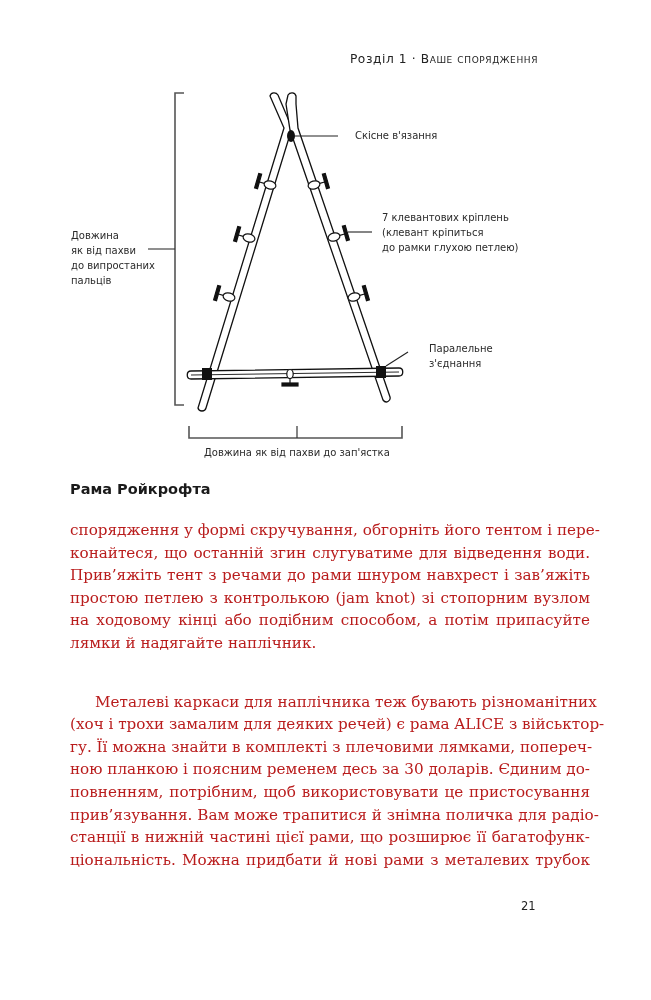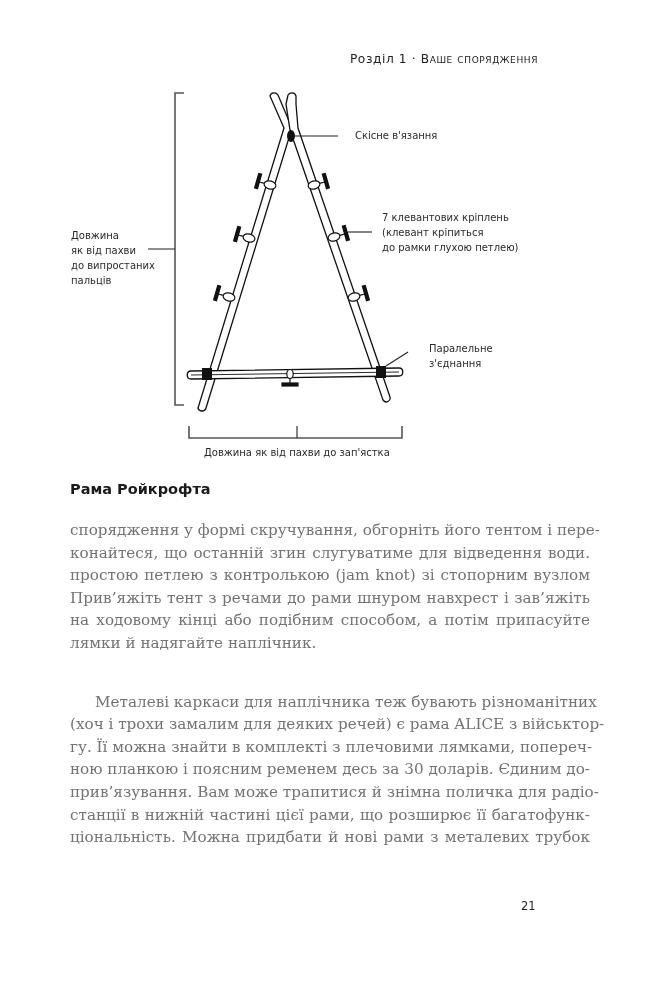--- a/index.html
+++ b/index.html
@@ -14,21 +14,21 @@
   .fig-label {
     position: absolute; font-family: "DejaVu Sans", sans-serif; font-size: 10px;
     line-height: 15px; color: #2a2a2a; white-space: pre;
   }
   .caption {
     position: absolute; left: 70px; top: 481px;
     font-family: "DejaVu Sans", sans-serif; font-weight: bold; font-size: 14.5px; color: #1a1a1a;
   }
   .body-text {
     position: absolute; left: 70px; top: 519px; width: 520px;
-    font-family: "DejaVu Serif", serif; font-size: 15.2px; line-height: 22.6px; color: #737373;
+    font-family: "DejaVu Serif", serif; font-size: 15.2px; line-height: 22.6px; color: #b91c1c;
   }
   .body-text .line { white-space: nowrap; text-align: justify; text-align-last: justify; display: block; }
   .body-text .line.last { text-align-last: left; }
   .body-text .line.indent { padding-left: 25px; margin-top: 36px; }
   .page-number {
     position: absolute; top: 899px; left: 521px;
     font-family: "DejaVu Sans", sans-serif; font-size: 11.5px; color: #222;
   }
 </style>
 </head>
@@ -133,29 +133,30 @@
 <div class="fig-label" style="left:429px; top:341px;">Паралельне
 з'єднання</div>
 <div class="fig-label" style="left:204px; top:445px;">Довжина як від пахви до зап'ястка</div>
 
 <div class="caption">Рама Ройкрофта</div>
 
 <div class="body-text">
   <div>
     <span class="line">спорядження у формі скручування, обгорніть його тентом і пере-</span>
     <span class="line">конайтеся, що останній згин слугуватиме для відведення води.</span>
+    <span class="line">Прив’яжіть тент з речами до рами шнуром навхрест і зав’яжіть</span>
     <span class="line">простою петлею з контролькою (jam knot) зі стопорним вузлом</span>
-    <span class="line">Прив’яжіть тент з речами до рами шнуром навхрест і зав’яжіть</span>
     <span class="line">на ходовому кінці або подібним способом, а потім припасуйте</span>
     <span class="line last">лямки й надягайте наплічник.</span>
   </div>
   <div>
     <span class="line indent">Металеві каркаси для наплічника теж бувають різноманітних</span>
     <span class="line">(хоч і трохи замалим для деяких речей) є рама ALICE з військтор-</span>
     <span class="line">гу. Її можна знайти в комплекті з плечовими лямками, попереч-</span>
     <span class="line">ною планкою і поясним ременем десь за 30 доларів. Єдиним до-</span>
+    <span class="line">повненням, потрібним, щоб використовувати це пристосування</span>
     <span class="line">прив’язування. Вам може трапитися й знімна поличка для радіо-</span>
     <span class="line">станції в нижній частині цієї рами, що розширює її багатофунк-</span>
     <span class="line">ціональність. Можна придбати й нові рами з металевих трубок</span>
   </div>
 </div>
 
 <div class="page-number">21</div>
 
 </body></html>

